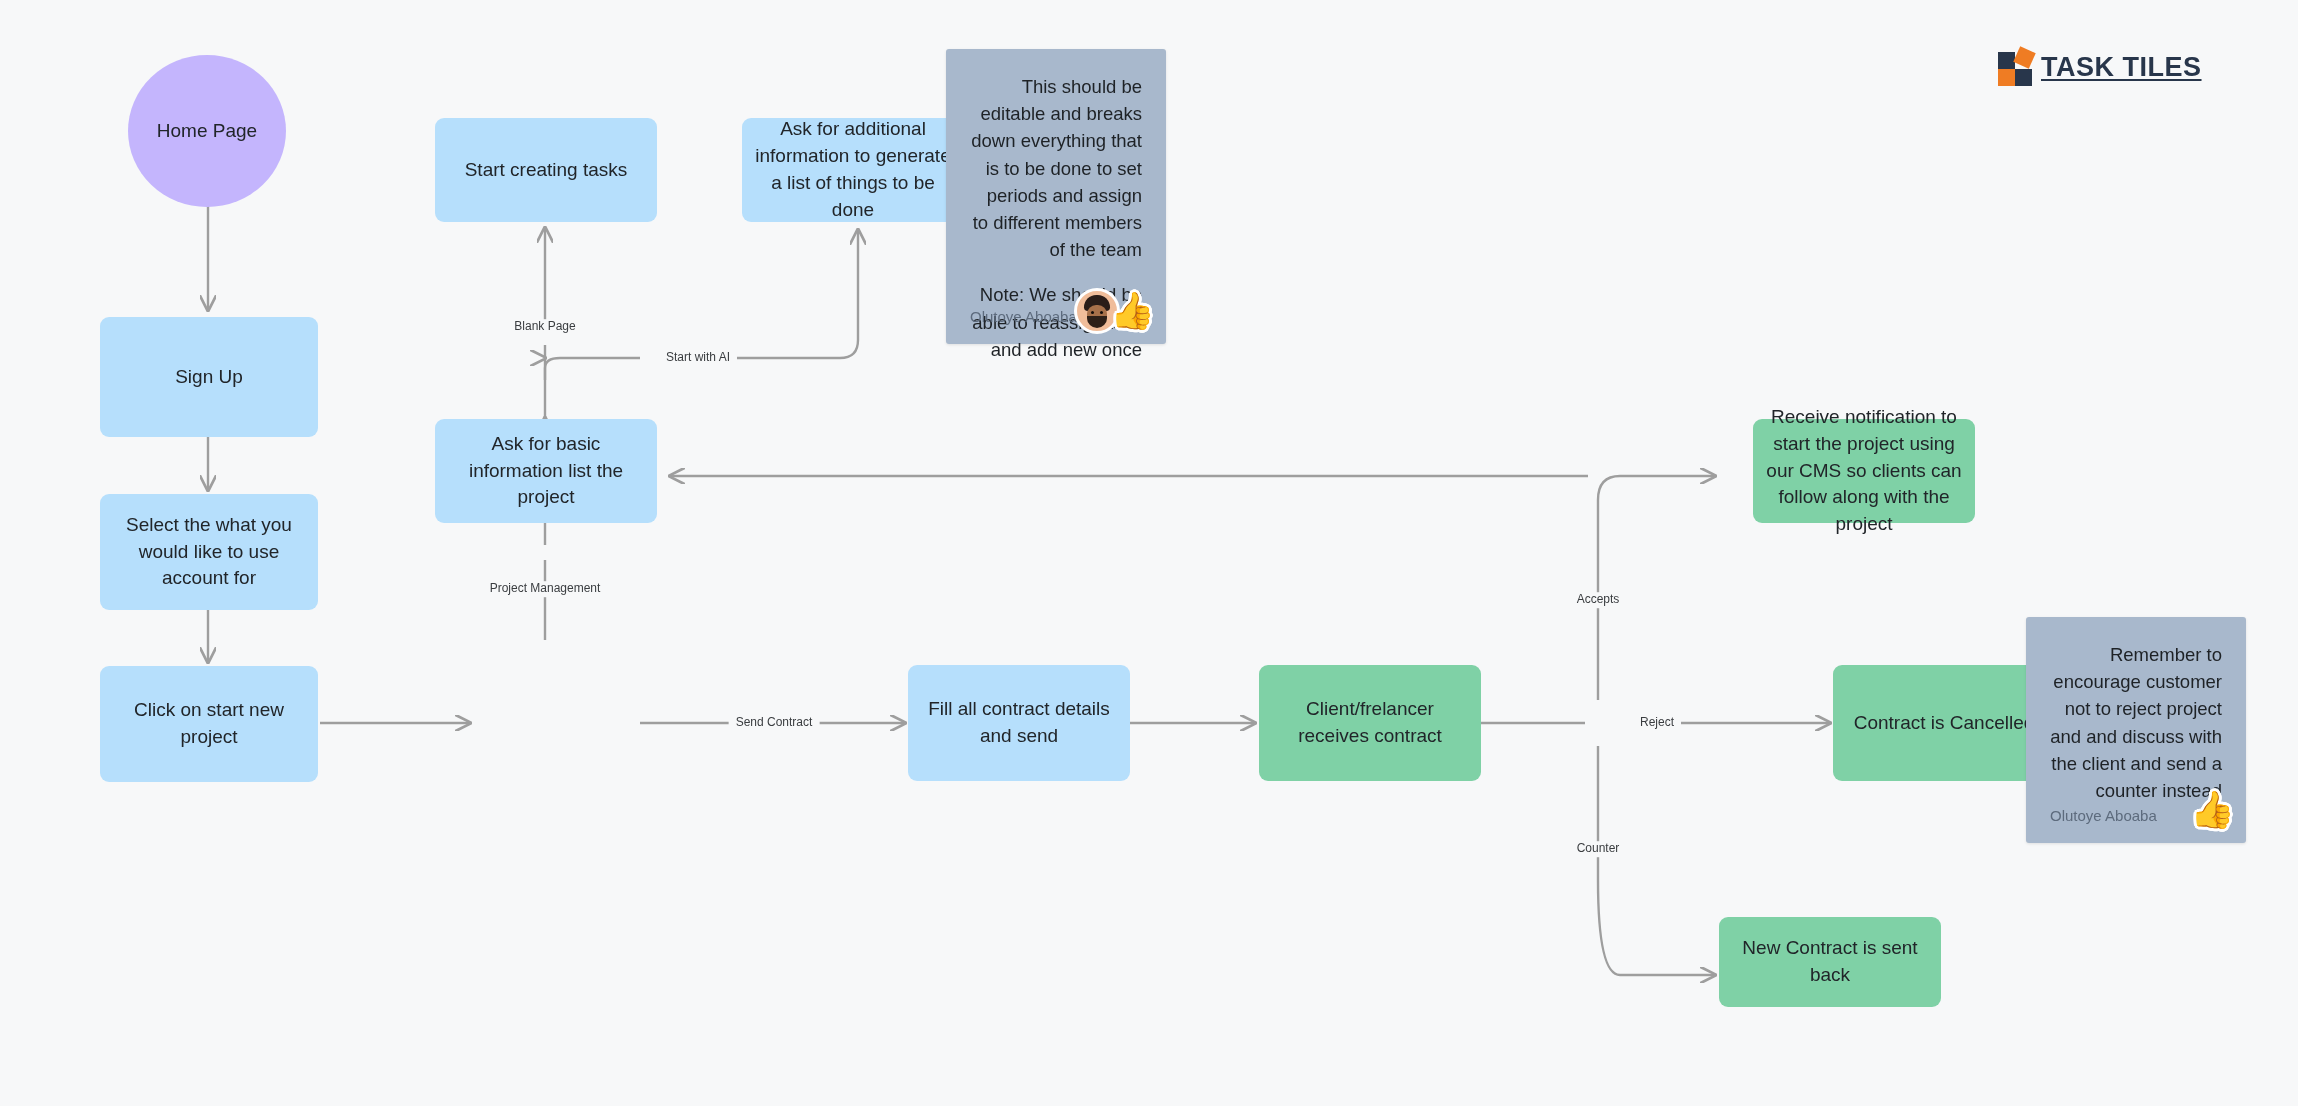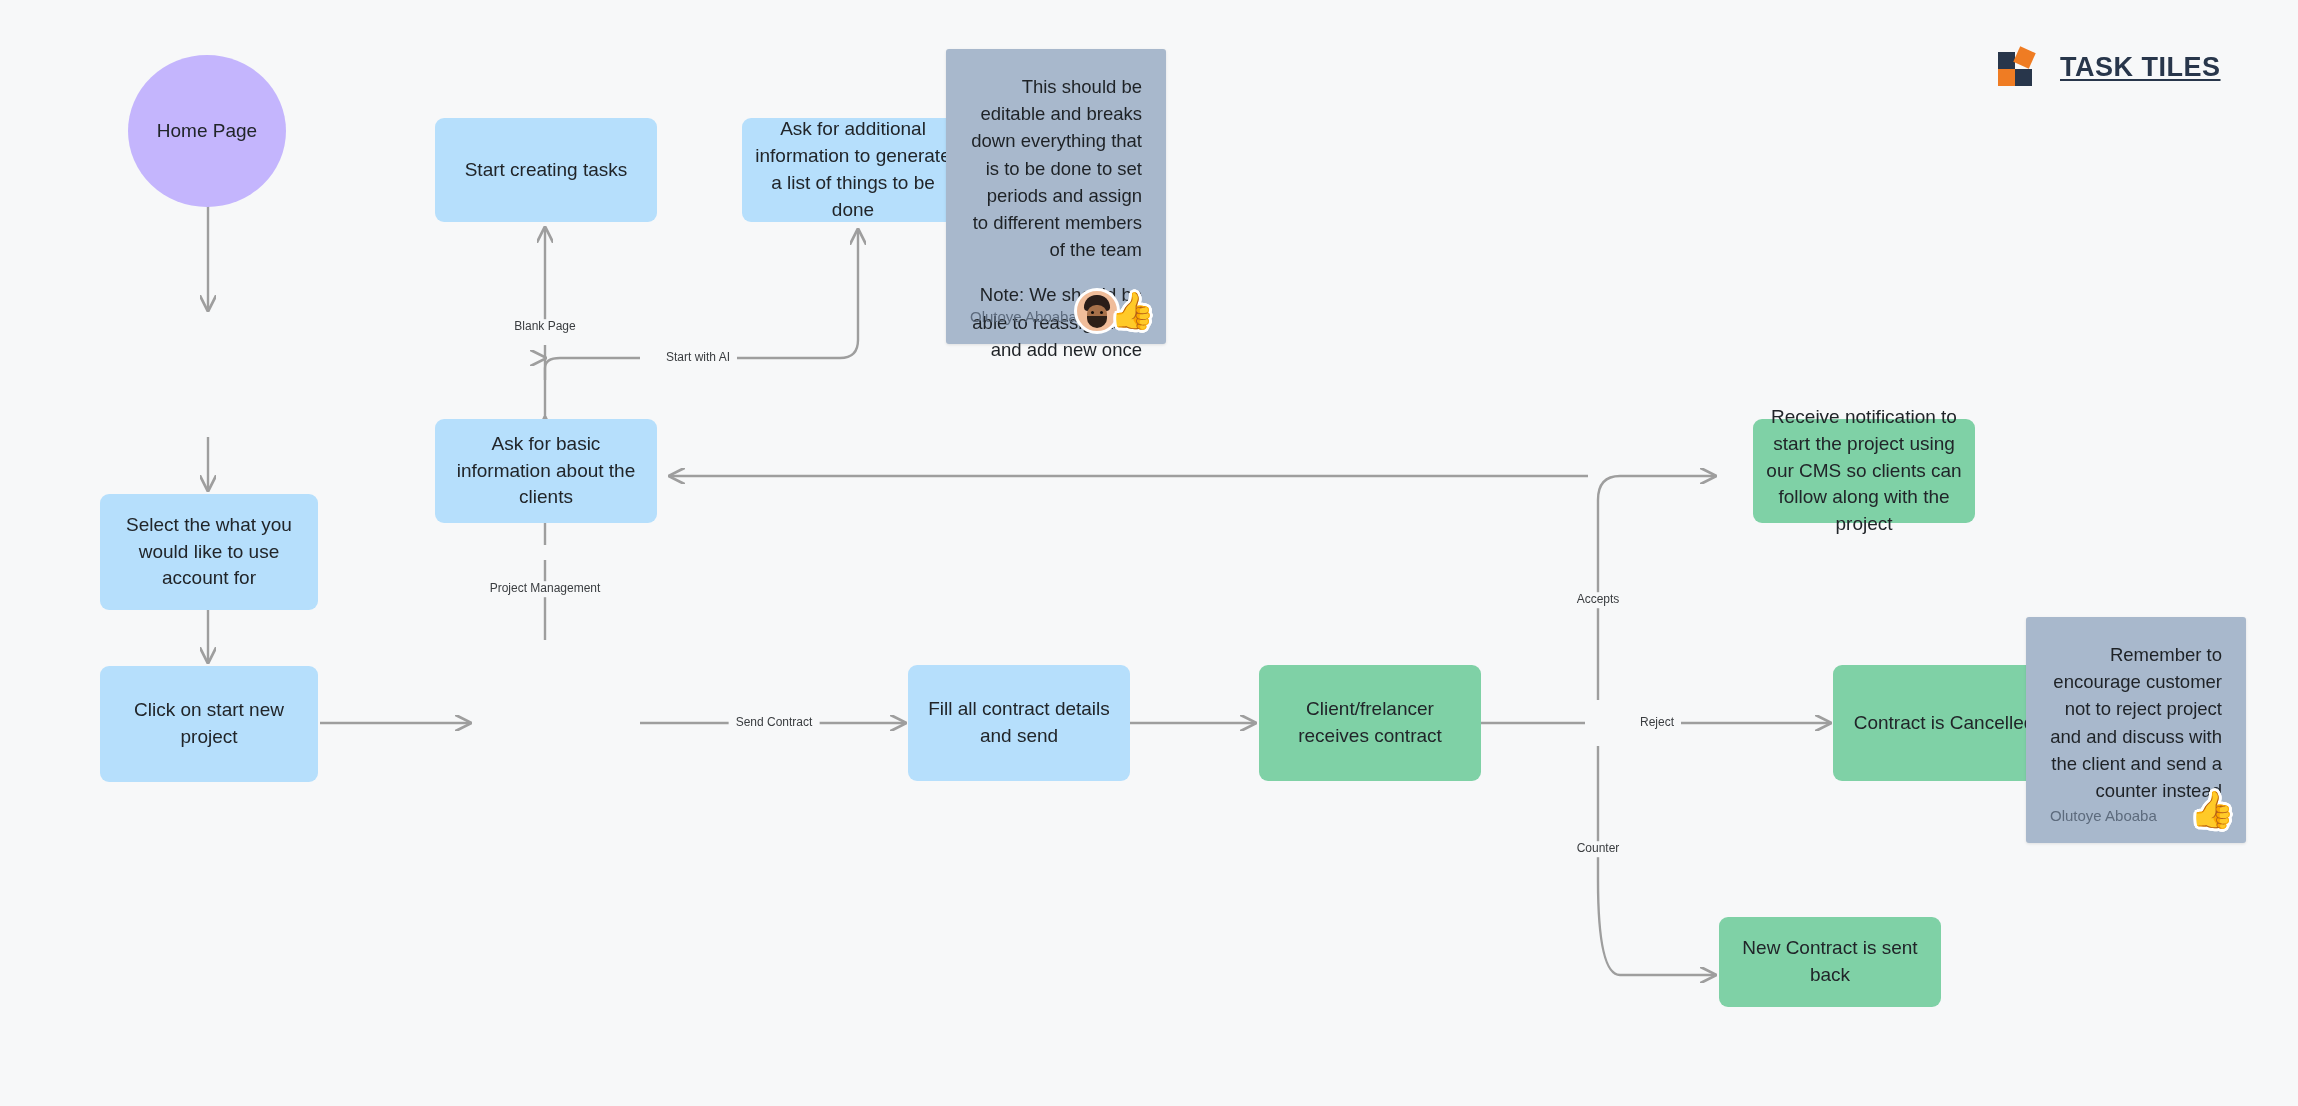--- a/index.html
+++ b/index.html
@@ -143,21 +143,21 @@
     color: #16a34a;
     text-shadow:
       2px 0 0 #fff, -2px 0 0 #fff, 0 2px 0 #fff, 0 -2px 0 #fff,
       2px 2px 0 #fff, -2px -2px 0 #fff, 2px -2px 0 #fff, -2px 2px 0 #fff,
       3px 0 0 #fff, -3px 0 0 #fff, 0 3px 0 #fff, 0 -3px 0 #fff;
   }
   .brand {
     position: absolute;
     display: flex;
     align-items: center;
-    gap: 20px;
+    gap: 1px;
   }
   .brand-mark {
     position: relative;
     width: 42px; height: 38px;
   }
   .brand-mark i {
     position: absolute;
     display: block;
     width: 17px; height: 17px;
   }
@@ -222,32 +222,35 @@
       <path d="M 1588 476 L 670 476"></path>
 
       <path d="M 1598 746 L 1598 880 Q 1598 975 1620 975 L 1715 975"></path>
     </g>
   </svg>
 
   <div class="node yellow" style="left:128px; top:55px; width:158px; height:152px;">
     <span>Home Page</span>
   </div>
 
+  <div class="node blue" style="left:100px; top:317px; width:218px; height:120px;">
+    <span>Sign Up</span>
+  </div>
 
   <div class="node blue" style="left:100px; top:494px; width:218px; height:116px;">
     <span>Select the what you would like to use account for</span>
   </div>
 
   <div class="node blue" style="left:100px; top:666px; width:218px; height:116px;">
     <span>Click on start new project</span>
   </div>
 
 
   <div class="node blue" style="left:435px; top:419px; width:222px; height:104px;">
-    <span>Ask for basic information about the clients</span>
+    <span>Ask for basic information list the project</span>
   </div>
 
   <div class="node blue" style="left:435px; top:118px; width:222px; height:104px;">
     <span>Start creating tasks</span>
   </div>
 
   <div class="node blue" style="left:742px; top:118px; width:222px; height:104px;">
     <span>Ask for additional information to generate a list of things to be done</span>
   </div>
 

